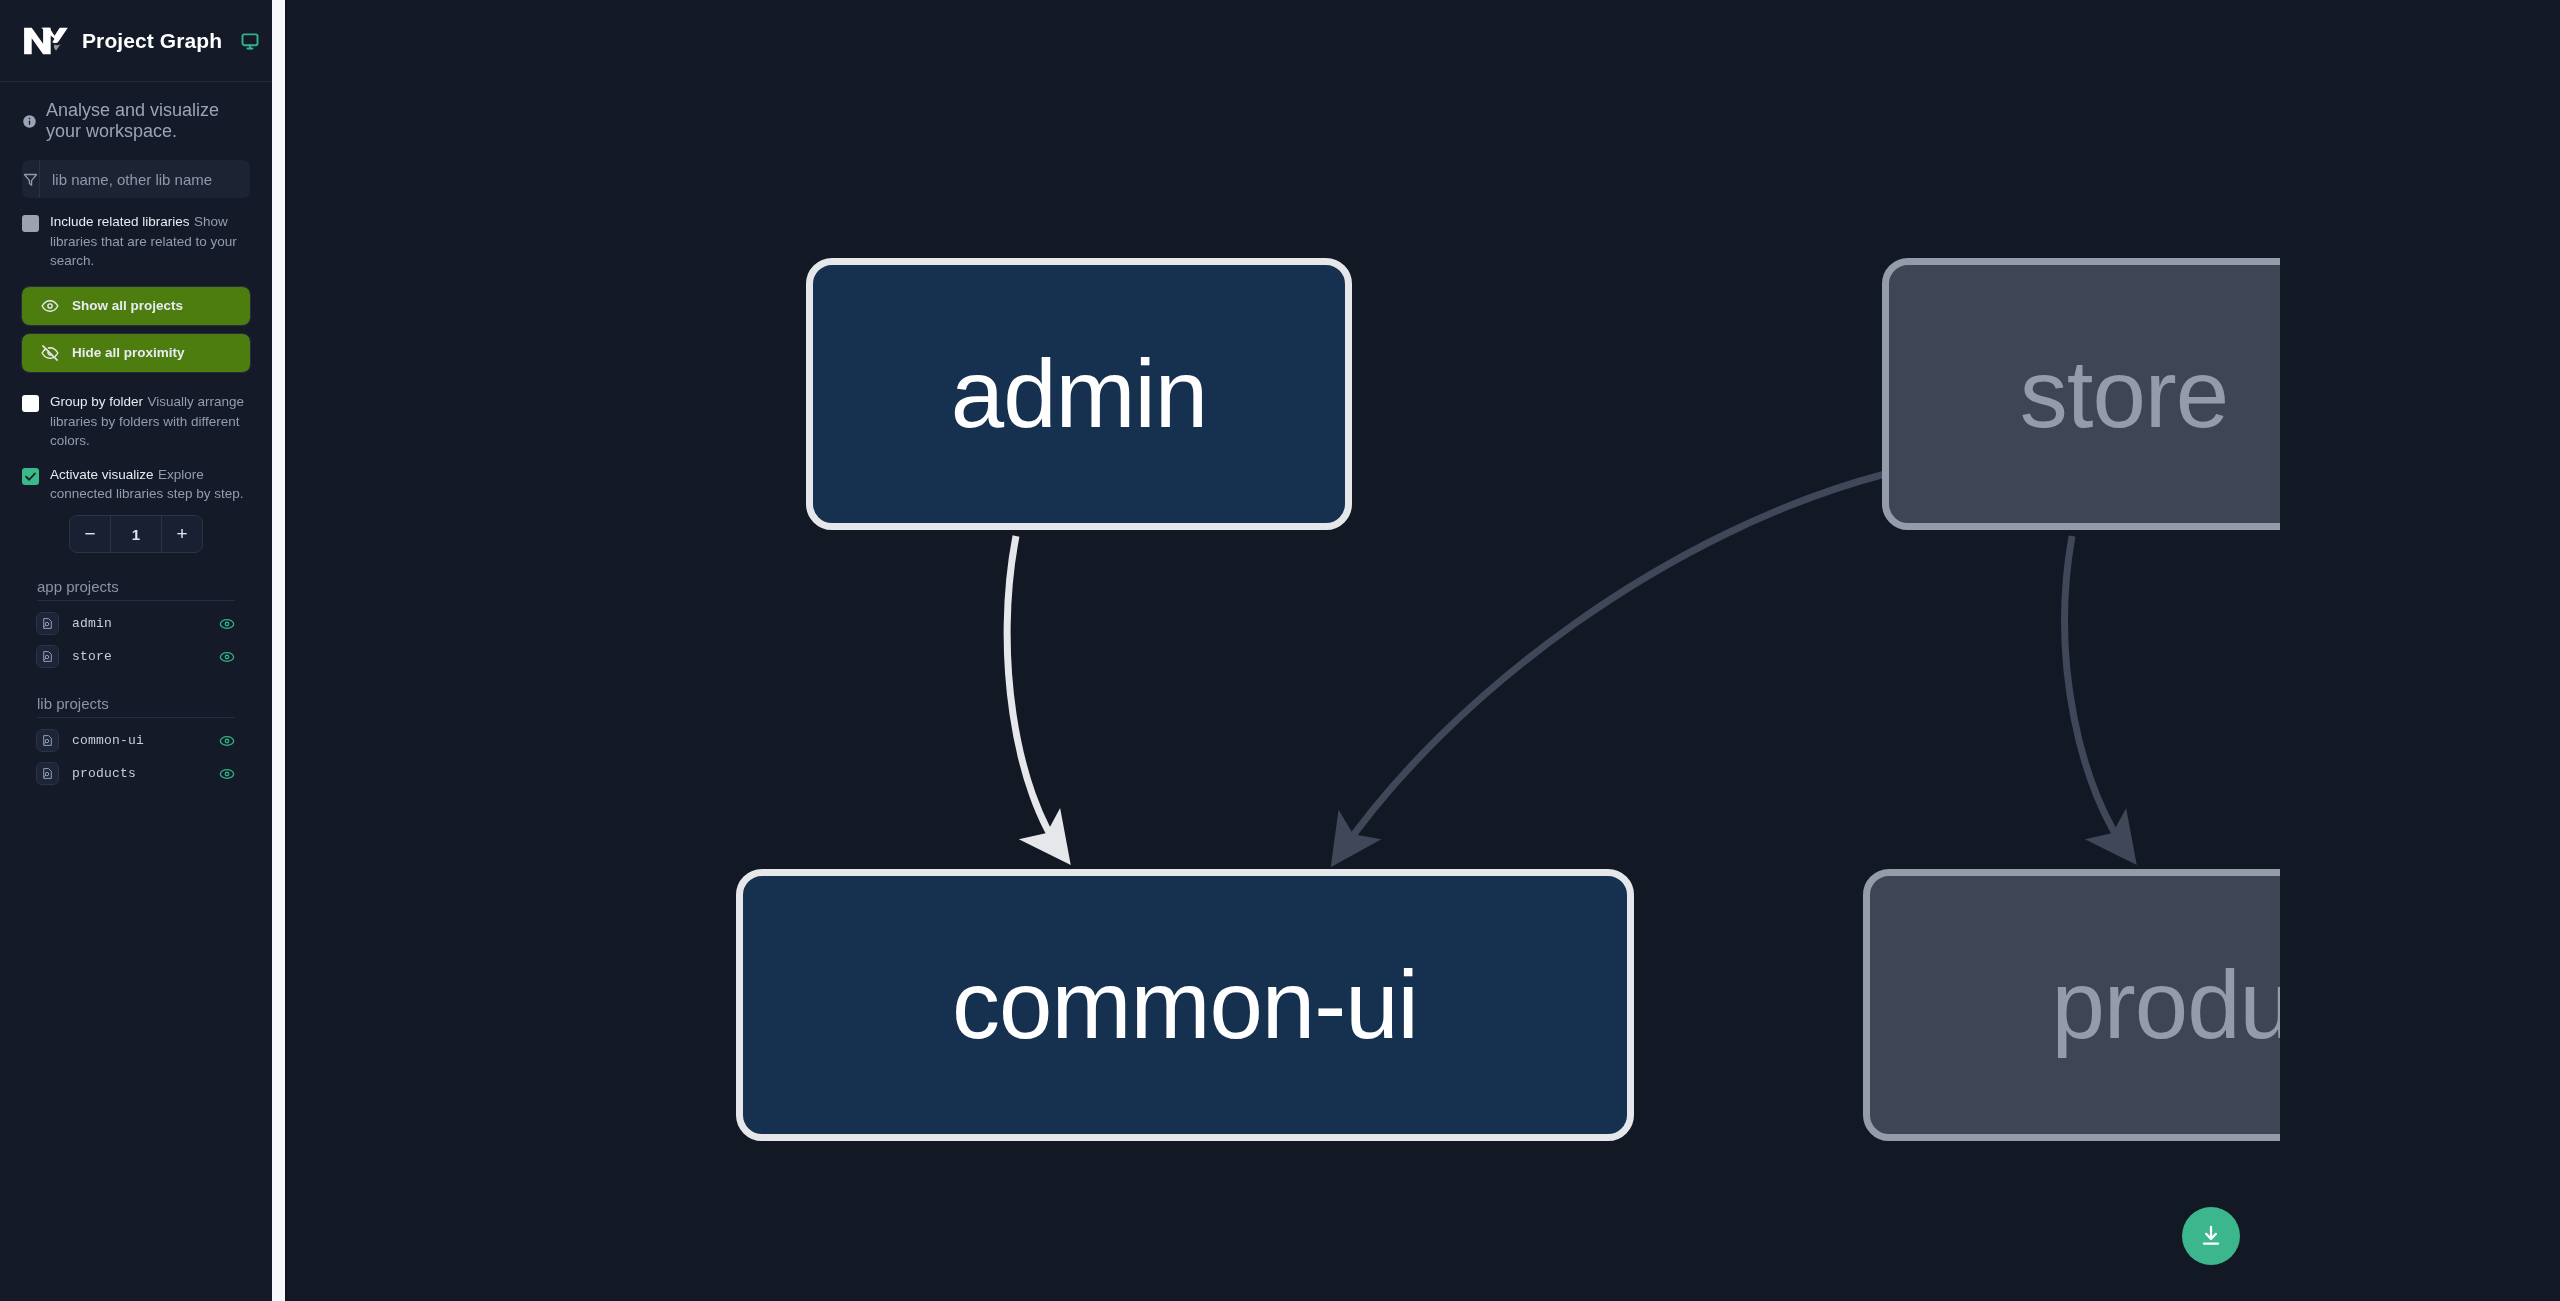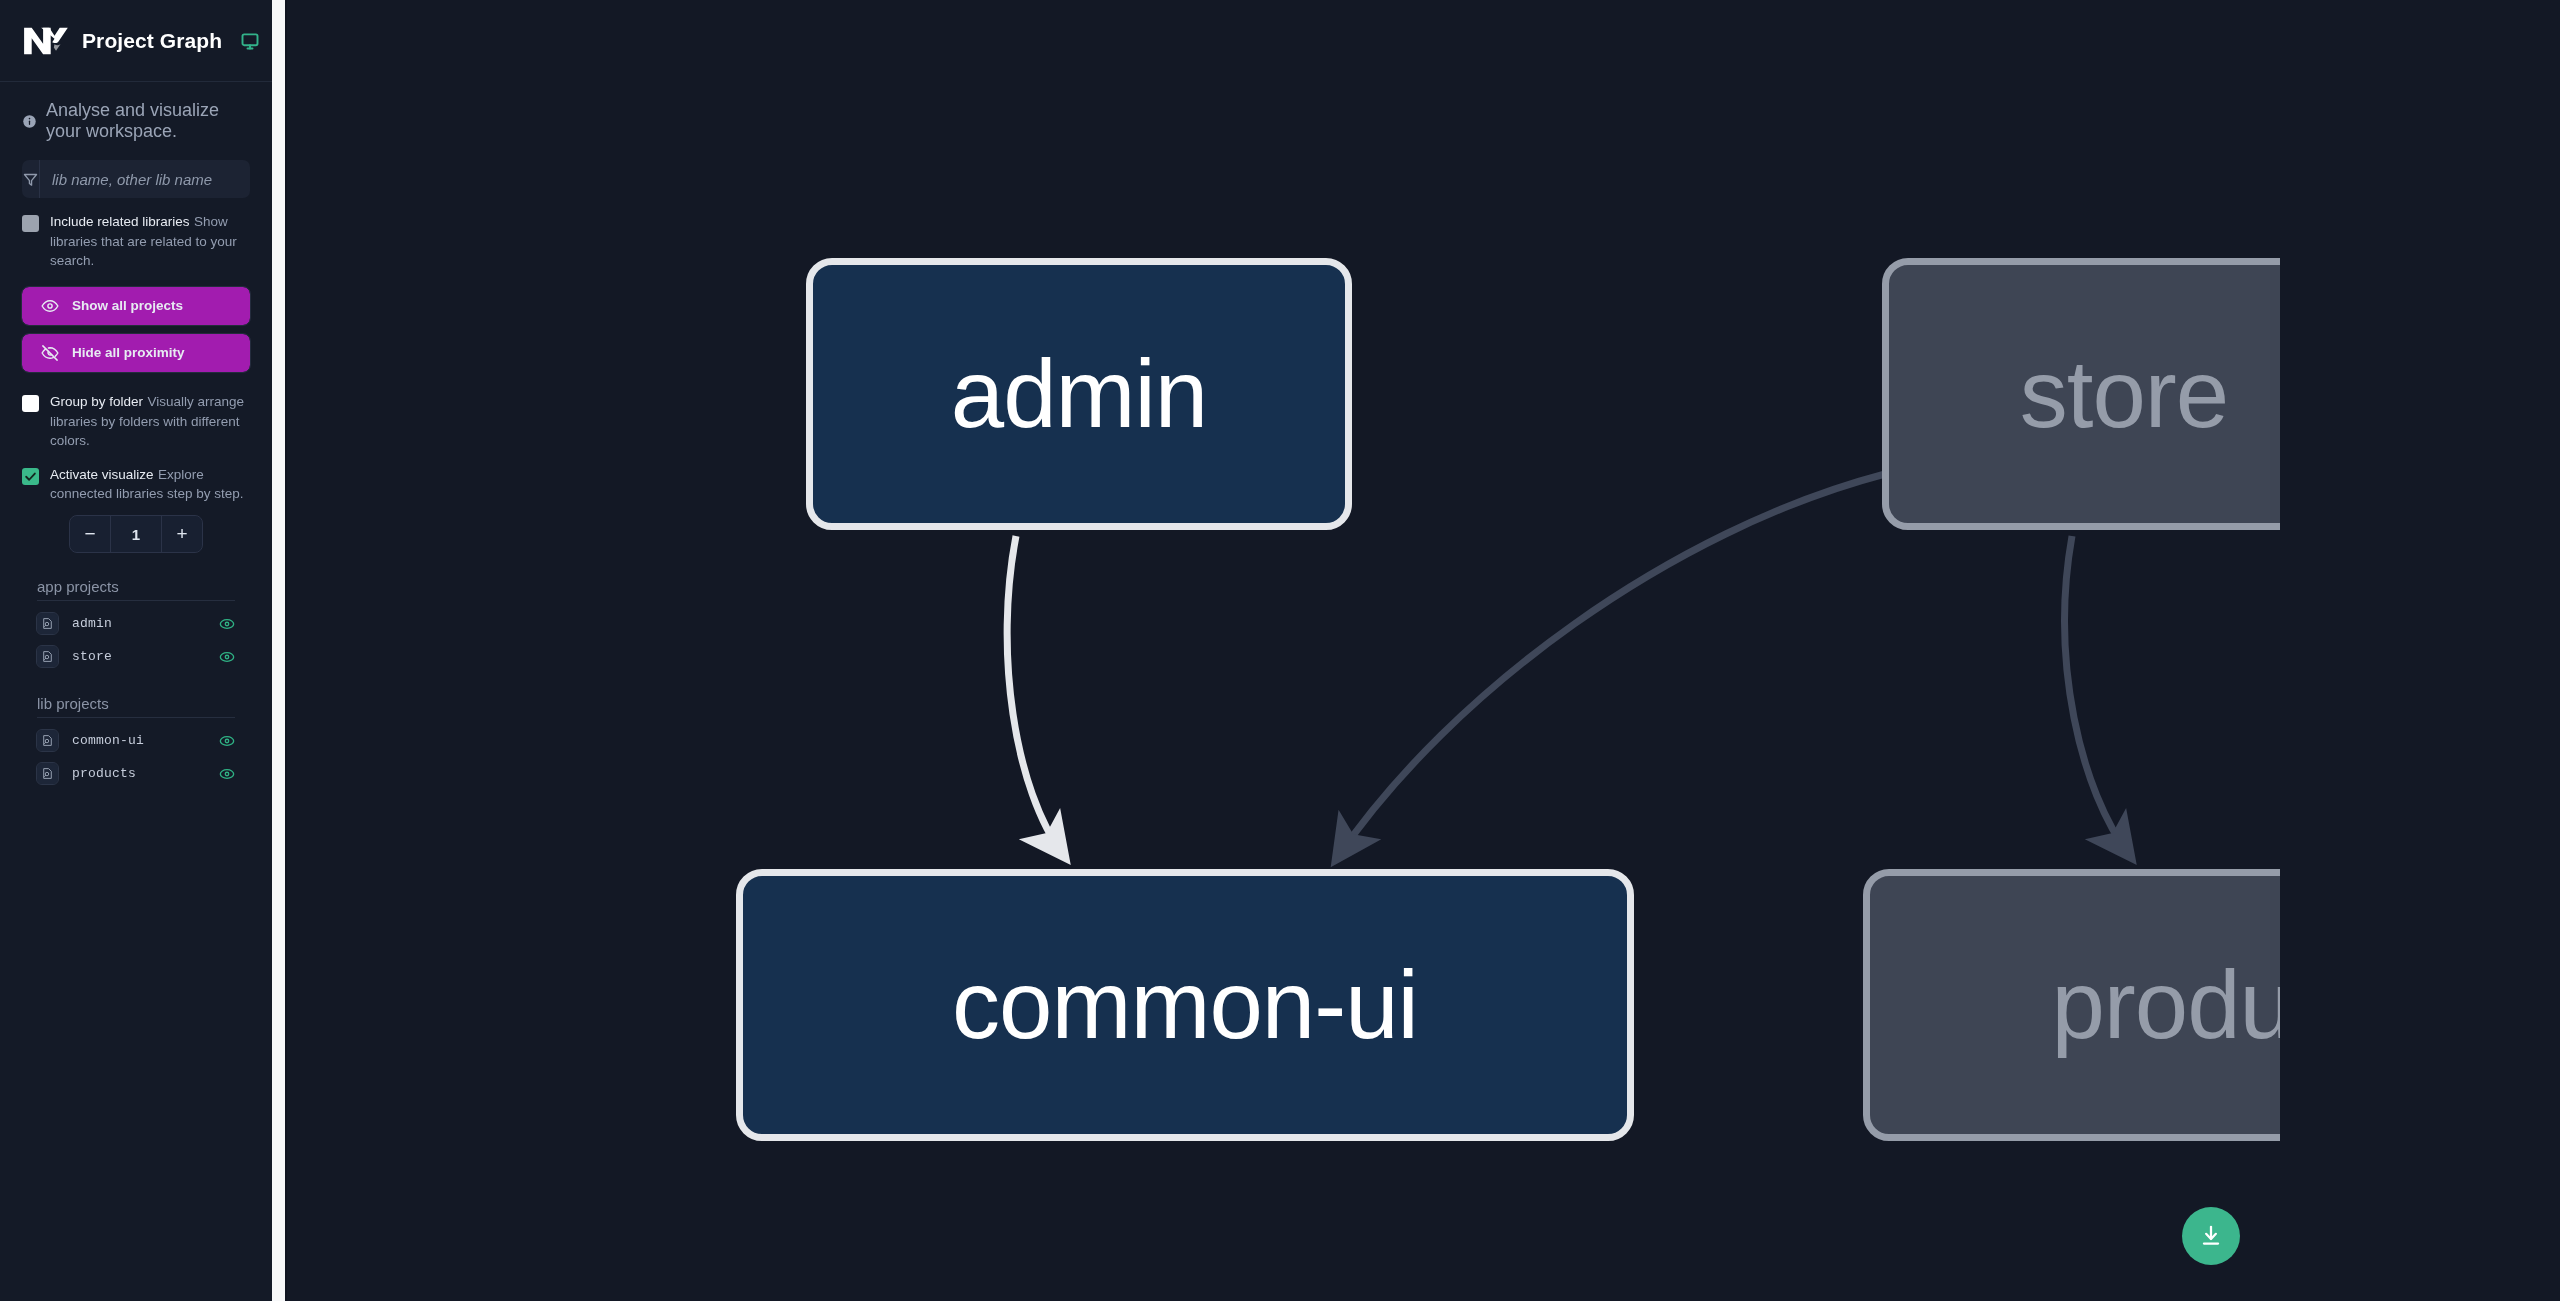--- a/index.html
+++ b/index.html
@@ -52,21 +52,20 @@
   .search-ico-wrap {
     width: 42px; display: flex; align-items: center; justify-content: center;
     border-right: 1px solid #2a3246;
   }
   .filter-icon { width: 17px; height: 17px; display:block; }
   .search-input {
     flex: 1; background: transparent; border: 0; outline: none;
     color: #cdd4e0; font-size: 15px;
     font-family: "Liberation Sans", sans-serif;
     padding: 0 12px;
-    font-style: italic;
   }
   .search-input::placeholder { color: #8f99ab; }
 
   .opt-block { padding: 14px 22px 0 22px; display: flex; gap: 11px; }
   .cbox {
     width: 17px; height: 17px; flex: 0 0 17px; margin-top: 3px;
     border-radius: 3px; display: flex; align-items: center; justify-content: center;
   }
   .cbox.gray  { background: #9ca3af; }
   .cbox.white { background: #ffffff; }
@@ -74,21 +73,21 @@
   .cbox svg { width: 13px; height: 13px; display: block; }
   .opt-text { flex: 1; }
   .opt-title { color: #e7ebf2; font-size: 13.5px; font-weight: 400; line-height: 1.35; }
   .opt-desc  { color: #939db0; font-size: 13.5px; line-height: 1.38; margin-top: 1px; }
 
   .btn-row { padding: 16px 22px 0 22px; }
   .sb-button {
     width: 100%; height: 38px;
     display: flex; align-items: center; gap: 13px;
     padding: 0 18px;
-    background: #a21caf;
+    background: #4d7c0f;
     border: 1px solid #29314400;
     border-radius: 7px;
     color: #e7ebf2; font-size: 13.5px; font-weight: 700;
     font-family: "Liberation Sans", sans-serif;
     cursor: pointer;
     outline: 1px solid #242c3d;
   }
   .sb-button + .sb-button { margin-top: 9px; }
   .sb-button svg { width: 18px; height: 18px; flex: 0 0 18px; display:block; }
 

